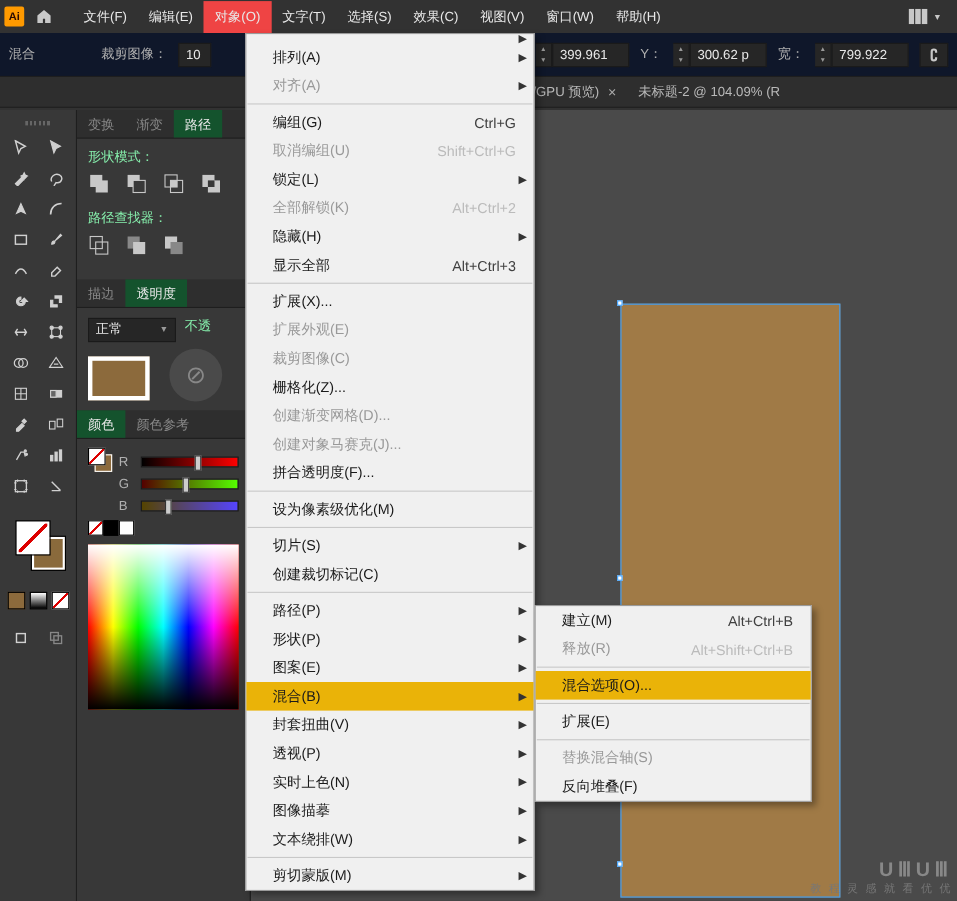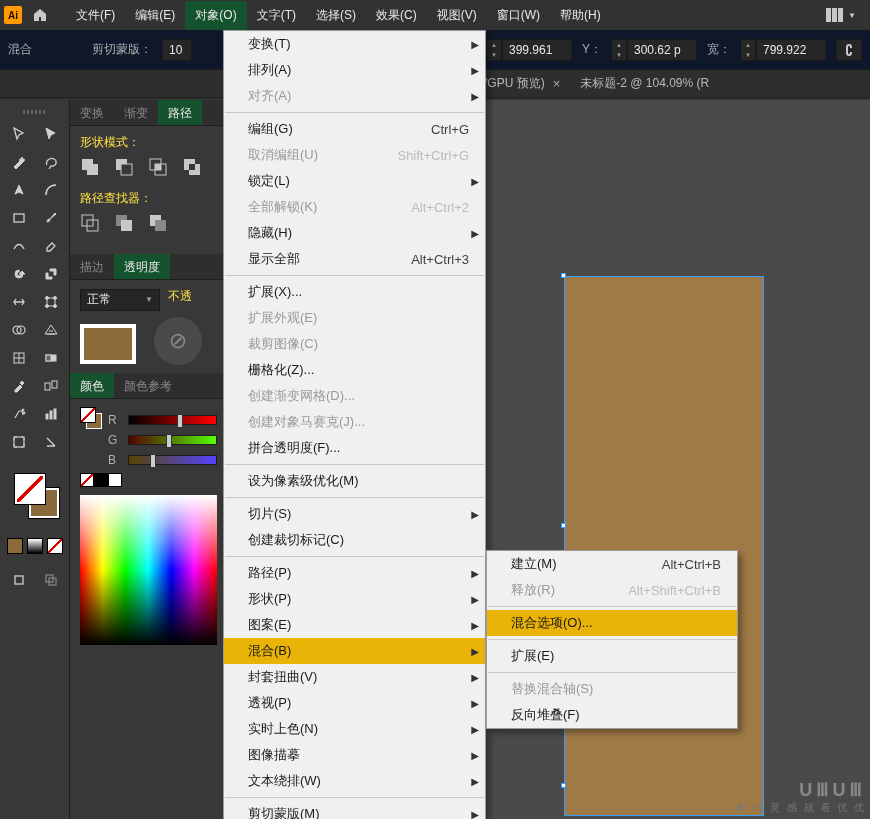--- a/index.html
+++ b/index.html
@@ -34,21 +34,21 @@
     margin-right: 10px;
   }
   .home-icon svg { fill: #c8c8c8; }
   .home-icon { margin-right: 18px; display:flex; align-items:center;}
   .menubar .mi {
     padding: 6px 10px;
     cursor: default;
     color: #e8e8e8;
   }
   .menubar .mi.active {
-    background: #14532d;
+    background: #ef4444;
   }
   .ws-switch {
     margin-left: auto;
     display: flex;
     align-items: center;
     gap: 4px;
     padding-right: 10px;
   }
   .ws-switch svg { fill: #c8c8c8; }
 
@@ -185,21 +185,21 @@
   .ptab.active {
     background:#14532d;
     color:#e8e8e8;
   }
 
   .panel-body {
     padding: 8px 10px;
     font-size:12px;
   }
   .panel-body .lbl2 {
-    color:#fde047; margin-bottom:6px;
+    color:#86efac; margin-bottom:6px;
   }
   .pf-icons {
     display:flex; gap:14px; margin-bottom:10px;
   }
   .pf-icons svg { fill:#c8c8c8; }
 
   .select-like {
     background:#262626; border:1px solid #1a1a1a;
     color:#e8e8e8; padding:2px 6px;
     display:flex; align-items:center; justify-content:space-between;
@@ -331,21 +331,21 @@
         <rect x="6" y="0" width="5" height="14"></rect>
         <rect x="12" y="0" width="5" height="14"></rect>
       </svg>
     <span style="font-size:8px;">▼</span>
   </div>
 </div>
 
 <div class="ctrlbar">
   <span class="lbl">混合</span>
   <span style="flex:0 0 40px;"></span>
-  <span class="lbl">剪切蒙版：</span>
+  <span class="lbl">裁剪图像：</span>
   <div class="numfield">
     <div class="in" style="min-width:30px;">10</div>
   </div>
   <span style="flex:1;"></span>
   <div class="numfield">
     <div class="steppers">
         <div class="st">▲</div>
         <div class="st">▼</div>
       </div>
     <div class="in">399.961</div>
@@ -674,21 +674,20 @@
       <div class="c" style="background:#fff;background-image:linear-gradient(135deg,transparent 45%,#d00 45%,#d00 55%,transparent 55%);"></div>
       <div class="c" style="background:#000;"></div>
       <div class="c" style="background:#fff;"></div>
     </div>
     <div class="spectrum"></div>
   </div>
 </div>
 
 <div class="menu" style="left:223px; top:30px; width:263px;">
   <div class="it">
-      <span class="txt">变换(T)</span>
       <span class="arr">▶</span>
     </div>
   <div class="it">
       <span class="txt">排列(A)</span>
       <span class="arr">▶</span>
     </div>
   <div class="it dis">
       <span class="txt">对齐(A)</span>
       <span class="arr">▶</span>
     </div>

